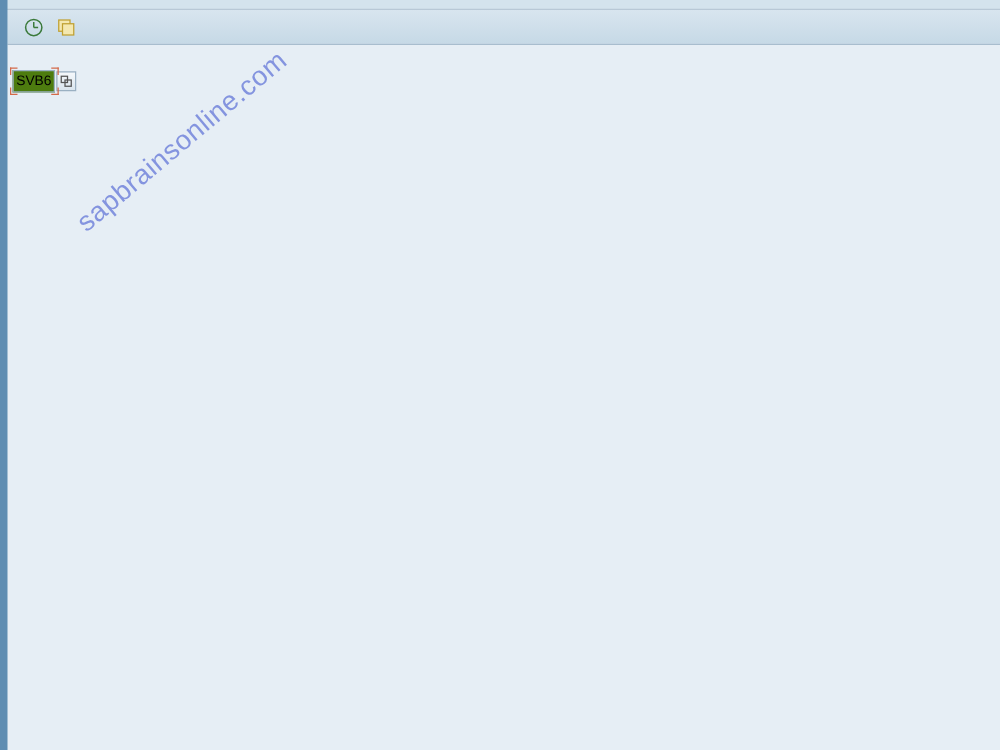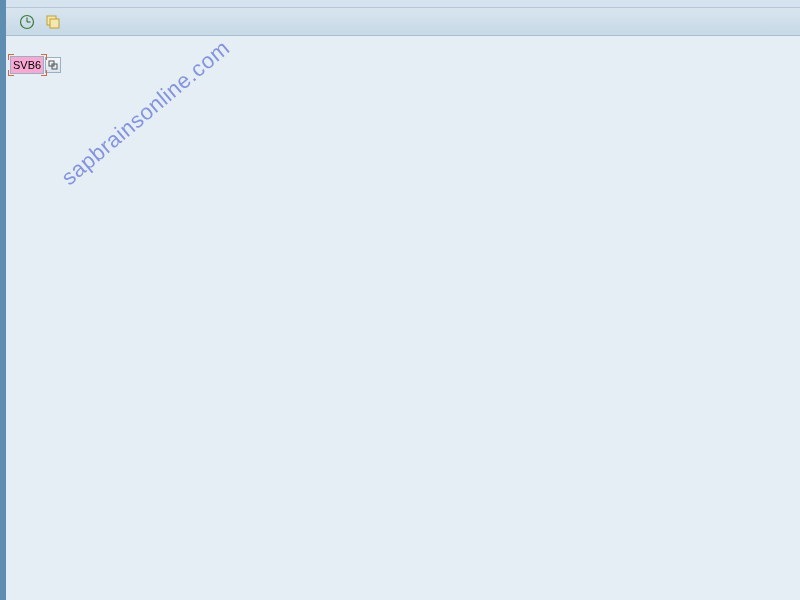--- a/index.html
+++ b/index.html
@@ -76,21 +76,21 @@
     border: 1.5px solid #d46a4a;
   }
   .bracket-tl { top: -2px; left: -2px; border-right: none; border-bottom: none; }
   .bracket-tr { top: -2px; right: 14px; border-left: none; border-bottom: none; }
   .bracket-bl { bottom: -2px; left: -2px; border-right: none; border-top: none; }
   .bracket-br { bottom: -2px; right: 14px; border-left: none; border-top: none; }
   .field-input {
     width: 34px;
     height: 18px;
     border: 1px solid #9ab0c2;
-    background: #f9a8d4;
+    background: #4d7c0f;
     font-size: 11px;
     padding: 0 2px;
     font-family: Arial, sans-serif;
   }
   .multi-select-btn {
     width: 16px;
     height: 16px;
     margin-left: 1px;
     border: 1px solid #9ab0c2;
     background: linear-gradient(#f5f8fb, #dae5ee);

